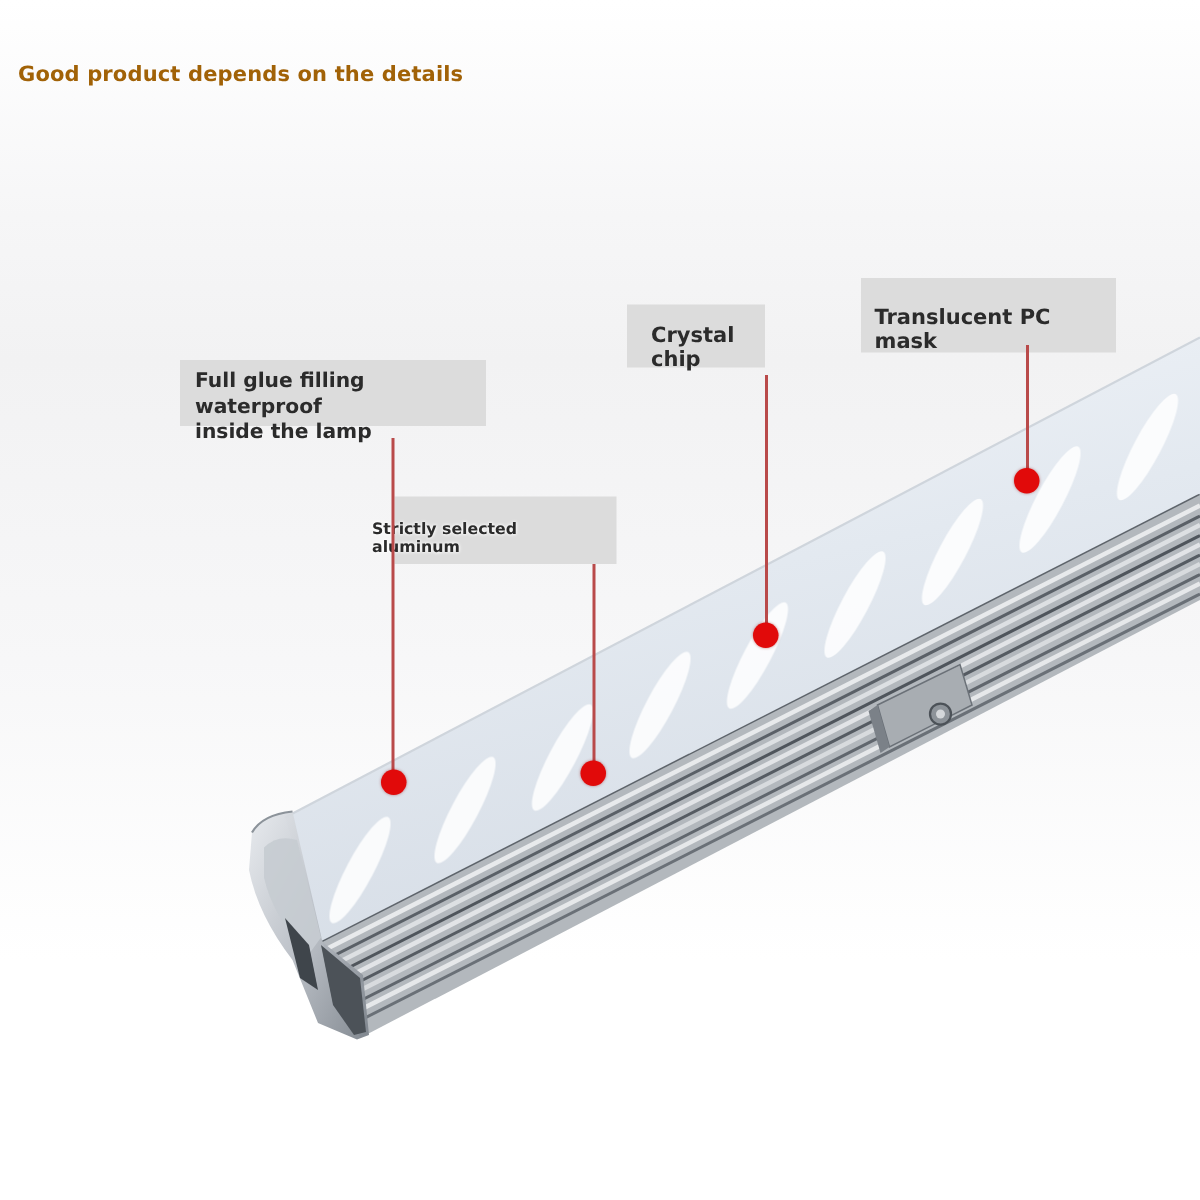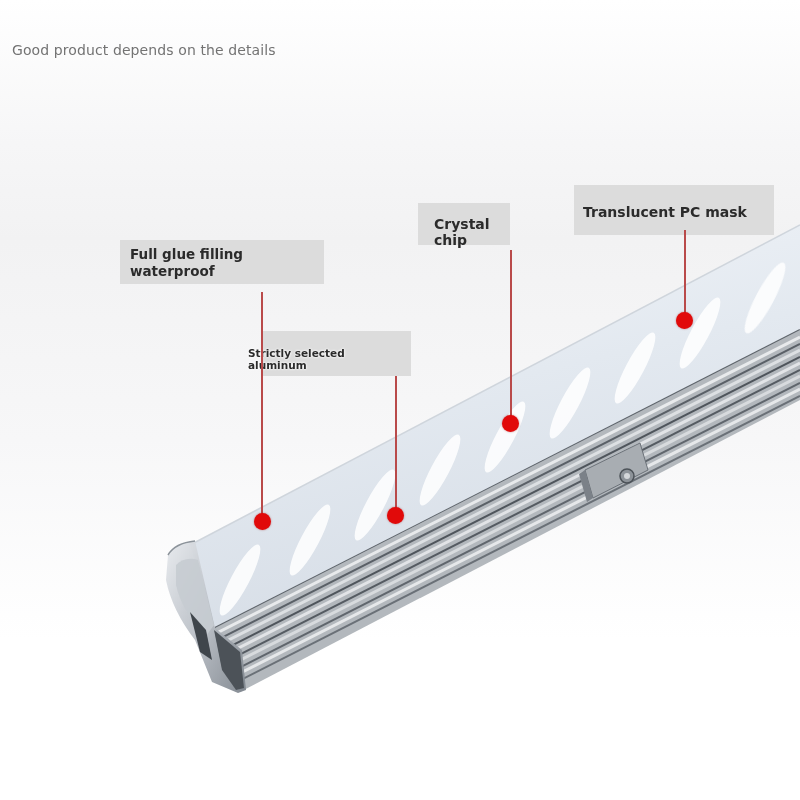--- a/index.html
+++ b/index.html
@@ -3,32 +3,32 @@
 <meta charset="utf-8">
 <style>
   html, body { margin: 0; padding: 0; }
   body {
     width: 800px; height: 800px; overflow: hidden; position: relative;
     background: linear-gradient(180deg, #ffffff 0%, #f6f6f7 18%, #f2f2f3 30%, #f7f7f8 55%, #ffffff 80%);
     font-family: "DejaVu Sans", "Liberation Sans", sans-serif;
   }
   .headline {
     position: absolute; left: 12px; top: 42px;
-    font-size: 14px; font-weight: normal; color: #737373; letter-spacing: 0.1px;
+    font-size: 14px; font-weight: bold; color: #a16207; letter-spacing: 0.1px;
   }
   .lamp-svg { position: absolute; left: 0; top: 0; }
   .callout-box {
     position: absolute; background: #dcdcdc; color: #2b2b2b; font-weight: bold;
     box-sizing: border-box;
   }
   .box-glue { left: 120px; top: 240px; width: 204px; height: 44px; font-size: 13.5px; line-height: 17px; padding: 6px 0 0 10px; }
   .box-alu { left: 263px; top: 331px; width: 148px; height: 45px; font-size: 10.5px; padding: 16px 0 0 0; }
   .box-alu span { position: relative; left: -15px; text-shadow: 0 0 3px #fff, 0 0 2px #fff; }
   .box-chip { left: 418px; top: 203px; width: 92px; height: 42px; font-size: 14px; padding: 13px 0 0 16px; }
-  .box-pc { left: 574px; top: 185px; width: 200px; height: 50px; font-size: 14px; padding: 19px 0 0 9px; }
+  .box-pc { left: 574px; top: 185px; width: 170px; height: 50px; font-size: 14px; padding: 19px 0 0 9px; }
   .leader { position: absolute; width: 2px; background: #b94a4a; }
   .dot { position: absolute; width: 17px; height: 17px; border-radius: 50%; background: #e10a0a; box-shadow: 0 0 2px rgba(150,0,0,.5); }
 </style>
 </head>
 <body>
 
 <div class="headline">Good product depends on the details</div>
 
 <svg class="lamp-svg" width="800" height="800" viewBox="0 0 800 800">
   <defs>
@@ -97,20 +97,21 @@
     <path d="M168,555 Q175,543 195,541 L215,628 L242,650 L246,690 L238,693 L212,682 L195,640 Q172,610 166,580 Z" fill="url(#capGrad)" opacity="0.95"></path>
     <path d="M176,565 Q185,556 198,560 L214,625 L206,636 Q182,612 176,585 Z" fill="#c7ccd2" opacity="0.9"></path>
     <path d="M190,612 L206,630 L212,660 L200,652 Z" fill="#3f454b"></path>
     <path d="M214,630 L240,652 L244,688 L236,690 L222,670 Z" fill="#4c5258"></path>
     <path d="M168,555 Q175,543 195,541" stroke="#8c939a" stroke-width="1.5" fill="none"></path>
   </g>
 </svg>
 
 <div class="callout-box box-glue">
   <div>Full glue filling waterproof</div>
+  <div>inside the lamp</div>
 </div>
 
 <div class="callout-box box-alu">
   <span>Strictly selected aluminum</span>
 </div>
 
 <div class="callout-box box-chip">
   <span>Crystal chip</span>
 </div>
 

